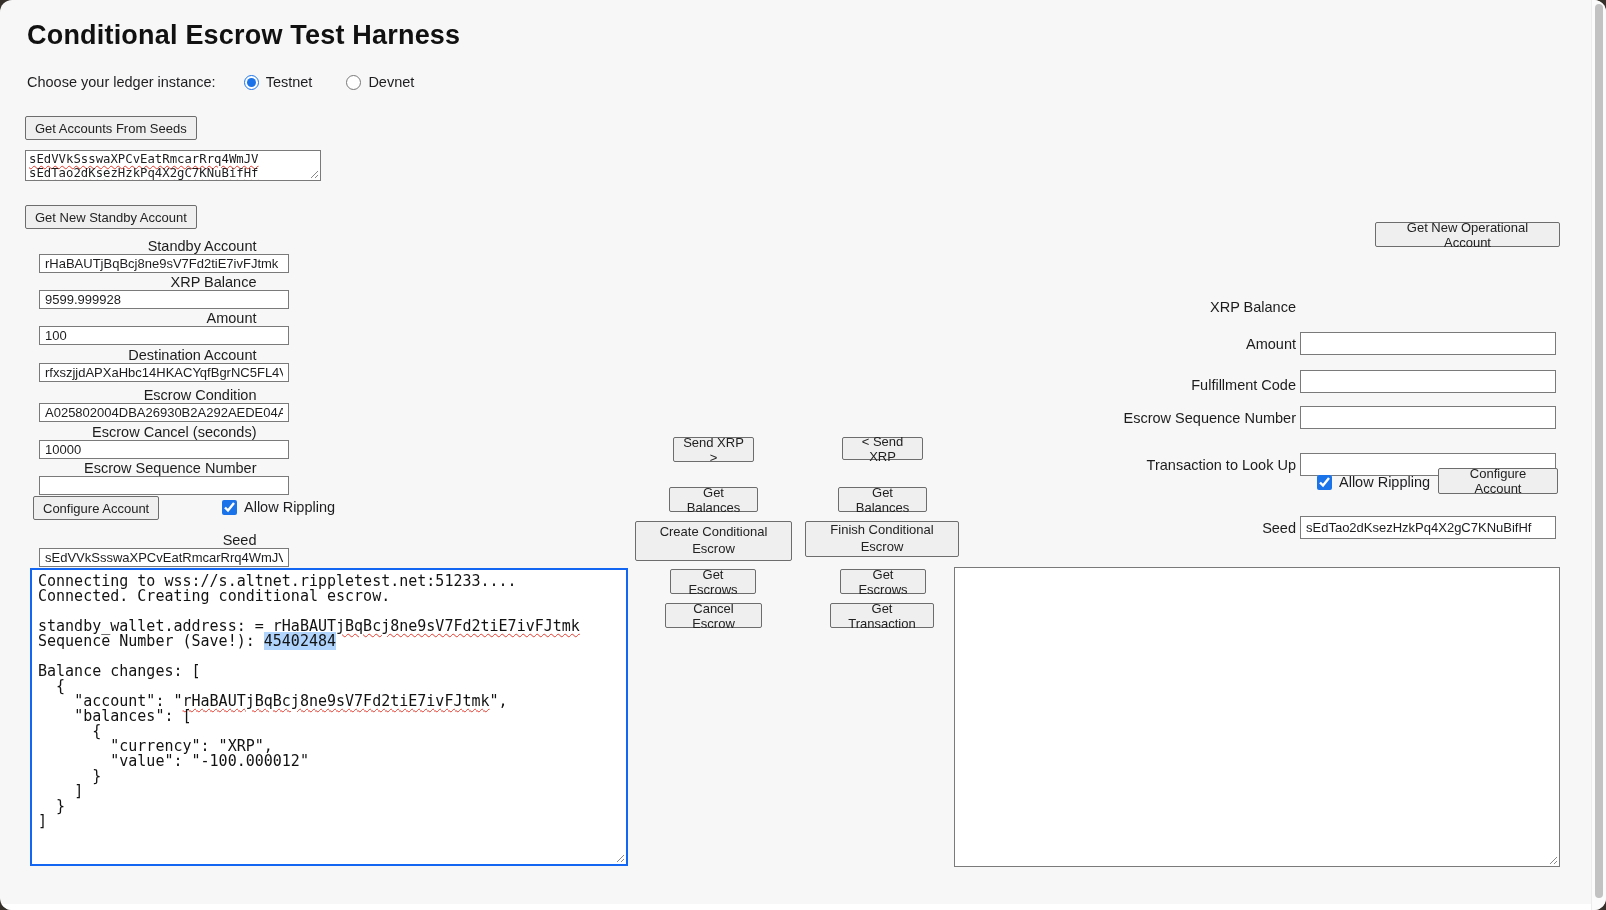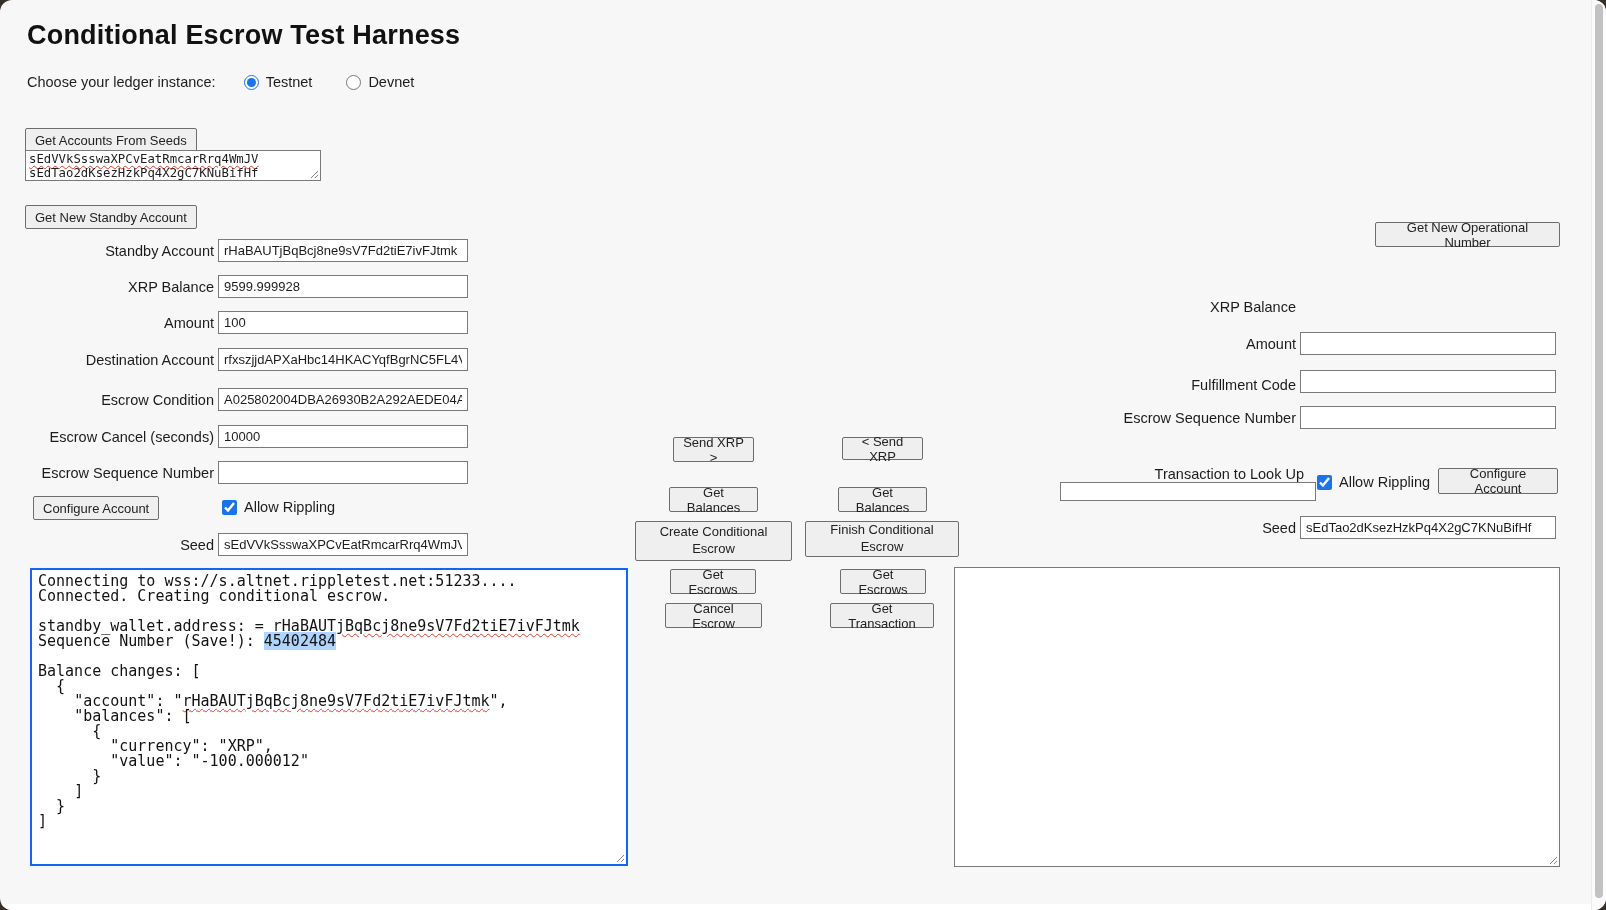--- a/index.html
+++ b/index.html
@@ -31,21 +31,21 @@
     font-family:"DejaVu Sans Mono",monospace;font-size:12.3px;line-height:14px;
     padding:1px 3px;overflow:hidden;
   }
   .seedbox .seedline{display:block;}
   .wavy{
     text-decoration:underline;text-decoration-style:wavy;
     text-decoration-color:#e43b2e;text-decoration-thickness:1px;text-underline-offset:2px;
   }
   .frow{position:absolute;display:flex;align-items:center;height:25px;}
   .frow .flbl{font-size:14.5px;color:#1c1c1c;text-align:right;margin-right:4px;}
-  .frow-left{left:25px;}
+  .frow-left{left:39px;flex-direction:column;}
   .frow-left .flbl{width:189px;}
   .frow-left .fin{width:250px;}
   .frow-right{left:1060px;}
   .frow-right .flbl{width:236px;}
   .frow-right .fin{width:256px;}
   .fin{
     height:23px;box-sizing:border-box;border:1px solid #7a7a7a;border-radius:0;
     background:#fff;font-family:"Liberation Sans",sans-serif;font-size:13px;
     color:#1d1d1f;padding:1px 5px;
   }
@@ -83,21 +83,21 @@
     <label class="radio-wrap">
       <input type="radio" name="ledger" checked="true" style="">
       <span>Testnet</span>
     </label>
     <label class="radio-wrap">
       <input type="radio" name="ledger" style="">
       <span>Devnet</span>
     </label>
   </div>
 
-  <button class="btn" style="left:25px;top:116px;height:24px;margin-top:12px;">Get Accounts From Seeds</button>
+  <button class="btn" style="left:25px;top:116px;height:24px;">Get Accounts From Seeds</button>
 
   <div class="seedbox">
     <span class="seedline wavy">sEdVVkSsswaXPCvEatRmcarRrq4WmJV</span>
     <span class="seedline wavy">sEdTao2dKsezHzkPq4X2gC7KNuBifHf</span>
     <svg class="resize-handle" viewBox="0 0 10 10">
         <path d="M9 2 L2 9 M9 6 L6 9" stroke="#888" stroke-width="1" fill="none"></path>
       </svg>
   </div>
 
   <button class="btn" style="left:25px;top:205px;height:24px;">Get New Standby Account</button>
@@ -147,38 +147,38 @@
   <button class="btn big" style="left:635px;top:521px;width:157px;height:40px;">Create Conditional Escrow</button>
   <button class="btn" style="left:670px;top:569px;width:86px;height:25px;">Get Escrows</button>
   <button class="btn" style="left:665px;top:603px;width:97px;height:25px;">Cancel Escrow</button>
 
   <button class="btn" style="left:842px;top:437px;width:81px;height:23px;">&lt; Send XRP</button>
   <button class="btn" style="left:838px;top:487px;width:89px;height:25px;">Get Balances</button>
   <button class="btn big" style="left:805px;top:521px;width:154px;height:36px;">Finish Conditional Escrow</button>
   <button class="btn" style="left:840px;top:569px;width:86px;height:25px;">Get Escrows</button>
   <button class="btn" style="left:830px;top:603px;width:104px;height:25px;">Get Transaction</button>
 
-  <button class="btn" style="left:1375px;top:222px;width:185px;height:25px;">Get New Operational Number</button>
+  <button class="btn" style="left:1375px;top:222px;width:185px;height:25px;">Get New Operational Account</button>
 
   <div class="frow frow-right" style="top:294px;">
     <label class="flbl">XRP Balance</label>
   </div>
   <div class="frow frow-right" style="top:331px;">
     <label class="flbl">Amount</label>
     <input class="fin" type="text" value="" style="">
   </div>
   <div class="frow frow-right" style="top:368px;align-items:flex-end;">
     <label class="flbl">Fulfillment Code</label>
     <input class="fin" type="text" value="" style="">
   </div>
   <div class="frow frow-right" style="top:405px;">
     <label class="flbl">Escrow Sequence Number</label>
     <input class="fin" type="text" value="" style="">
   </div>
-  <div class="frow frow-right" style="top:466px;flex-direction:column;">
+  <div class="frow frow-right" style="top:452px;">
     <label class="flbl">Transaction to Look Up</label>
     <input class="fin" type="text" value="" style="">
   </div>
 
   <label class="chk-wrap" style="left:1317px;top:474px;">
     <input type="checkbox" checked="true" style="">
     <span>Allow Rippling</span>
   </label>
   <button class="btn" style="left:1438px;top:468px;width:120px;height:26px;">Configure Account</button>
 

